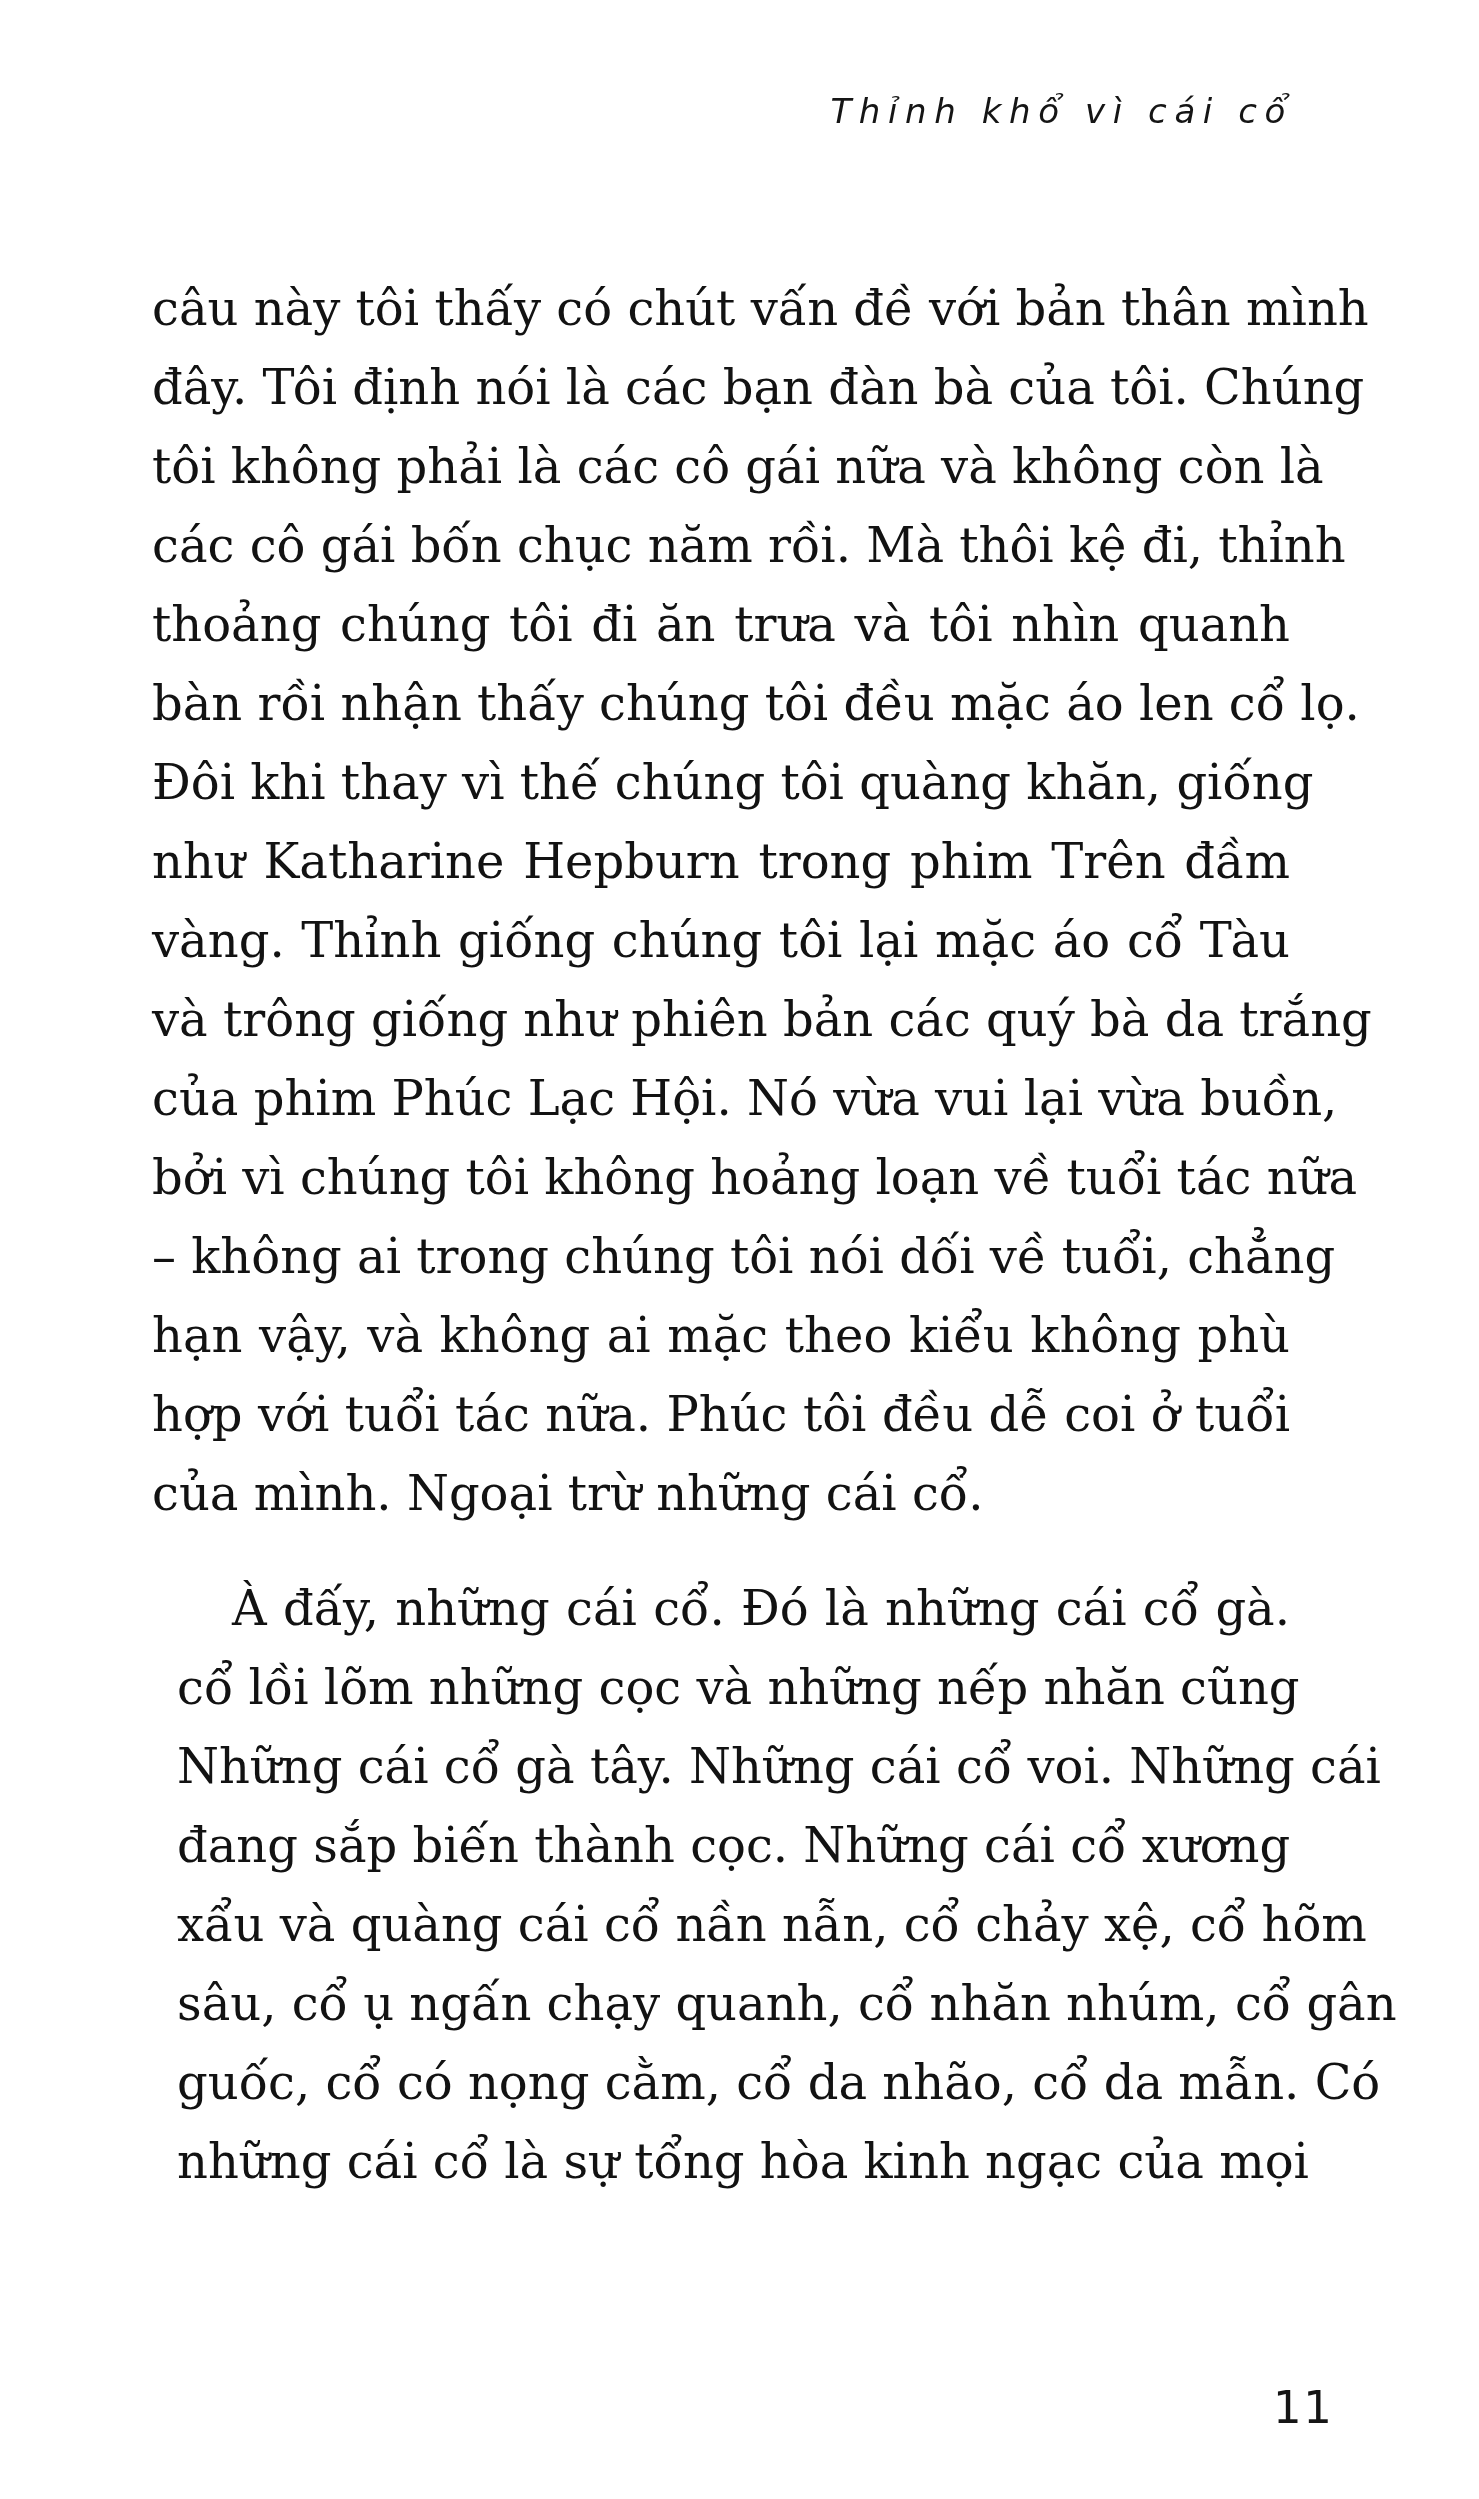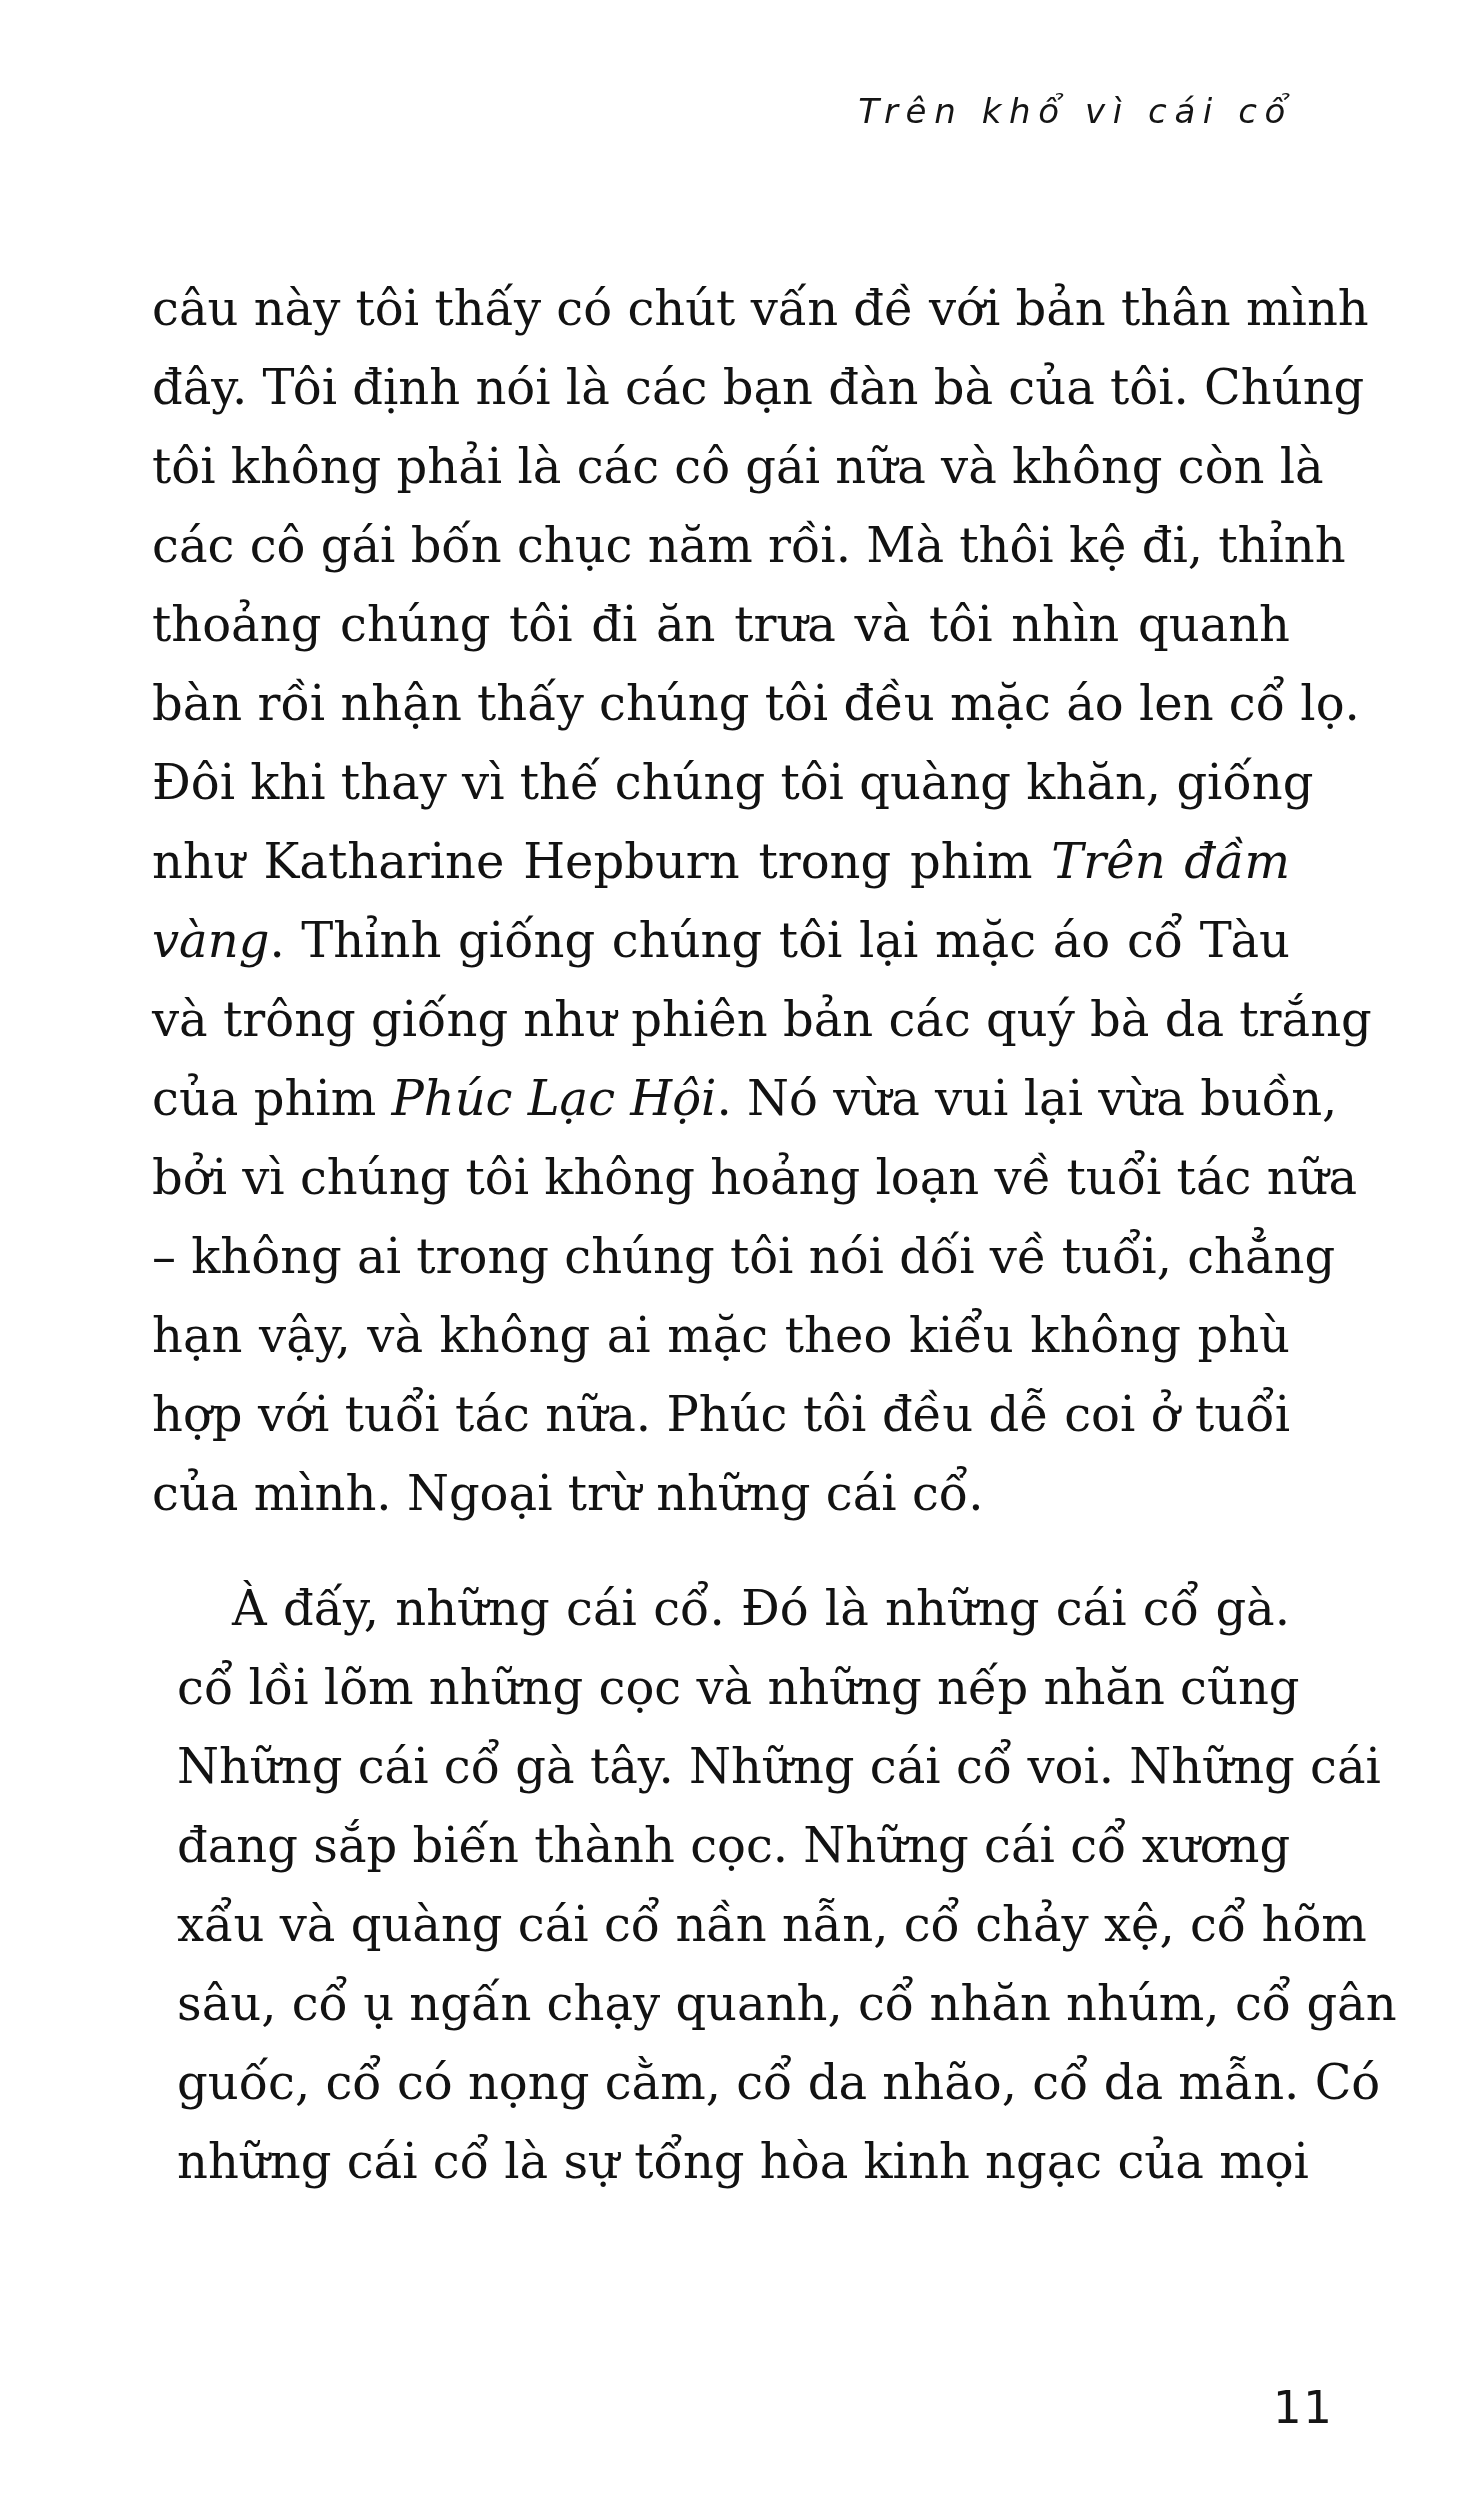--- a/index.html
+++ b/index.html
@@ -50,37 +50,36 @@
     text-align-last: justify;
     overflow: visible;
   }
   .line.last {
     text-align-last: left;
   }
   .line.indent {
     padding-left: 55px;
   }
   .seg-italic {
-    font-style: italic;
     margin-top: 43px;
   }
   .page-number {
     position: absolute;
     left: 1273px;
     top: 2381px;
     font-family: "DejaVu Sans", sans-serif;
     font-size: 45px;
     color: #151515;
     letter-spacing: 1.7px;
   }
 </style>
 </head>
 <body>
 
-<div class="running-header">Trên khổ vì cái cổ</div>
+<div class="running-header">Thỉnh khổ vì cái cổ</div>
 
 <div class="text-block" id="text-block">
     <div class="paragraph">
       <span class="line"><span>câu này tôi thấy có chút vấn đề với bản thân mình</span></span>
       <span class="line"><span>đây. Tôi định nói là các bạn đàn bà của tôi. Chúng</span></span>
       <span class="line"><span>tôi không phải là các cô gái nữa và không còn là</span></span>
       <span class="line"><span>các cô gái bốn chục năm rồi. Mà thôi kệ đi, thỉnh</span></span>
       <span class="line"><span>thoảng chúng tôi đi ăn trưa và tôi nhìn quanh</span></span>
       <span class="line"><span>bàn rồi nhận thấy chúng tôi đều mặc áo len cổ lọ.</span></span>
       <span class="line"><span>Đôi khi thay vì thế chúng tôi quàng khăn, giống</span></span>

